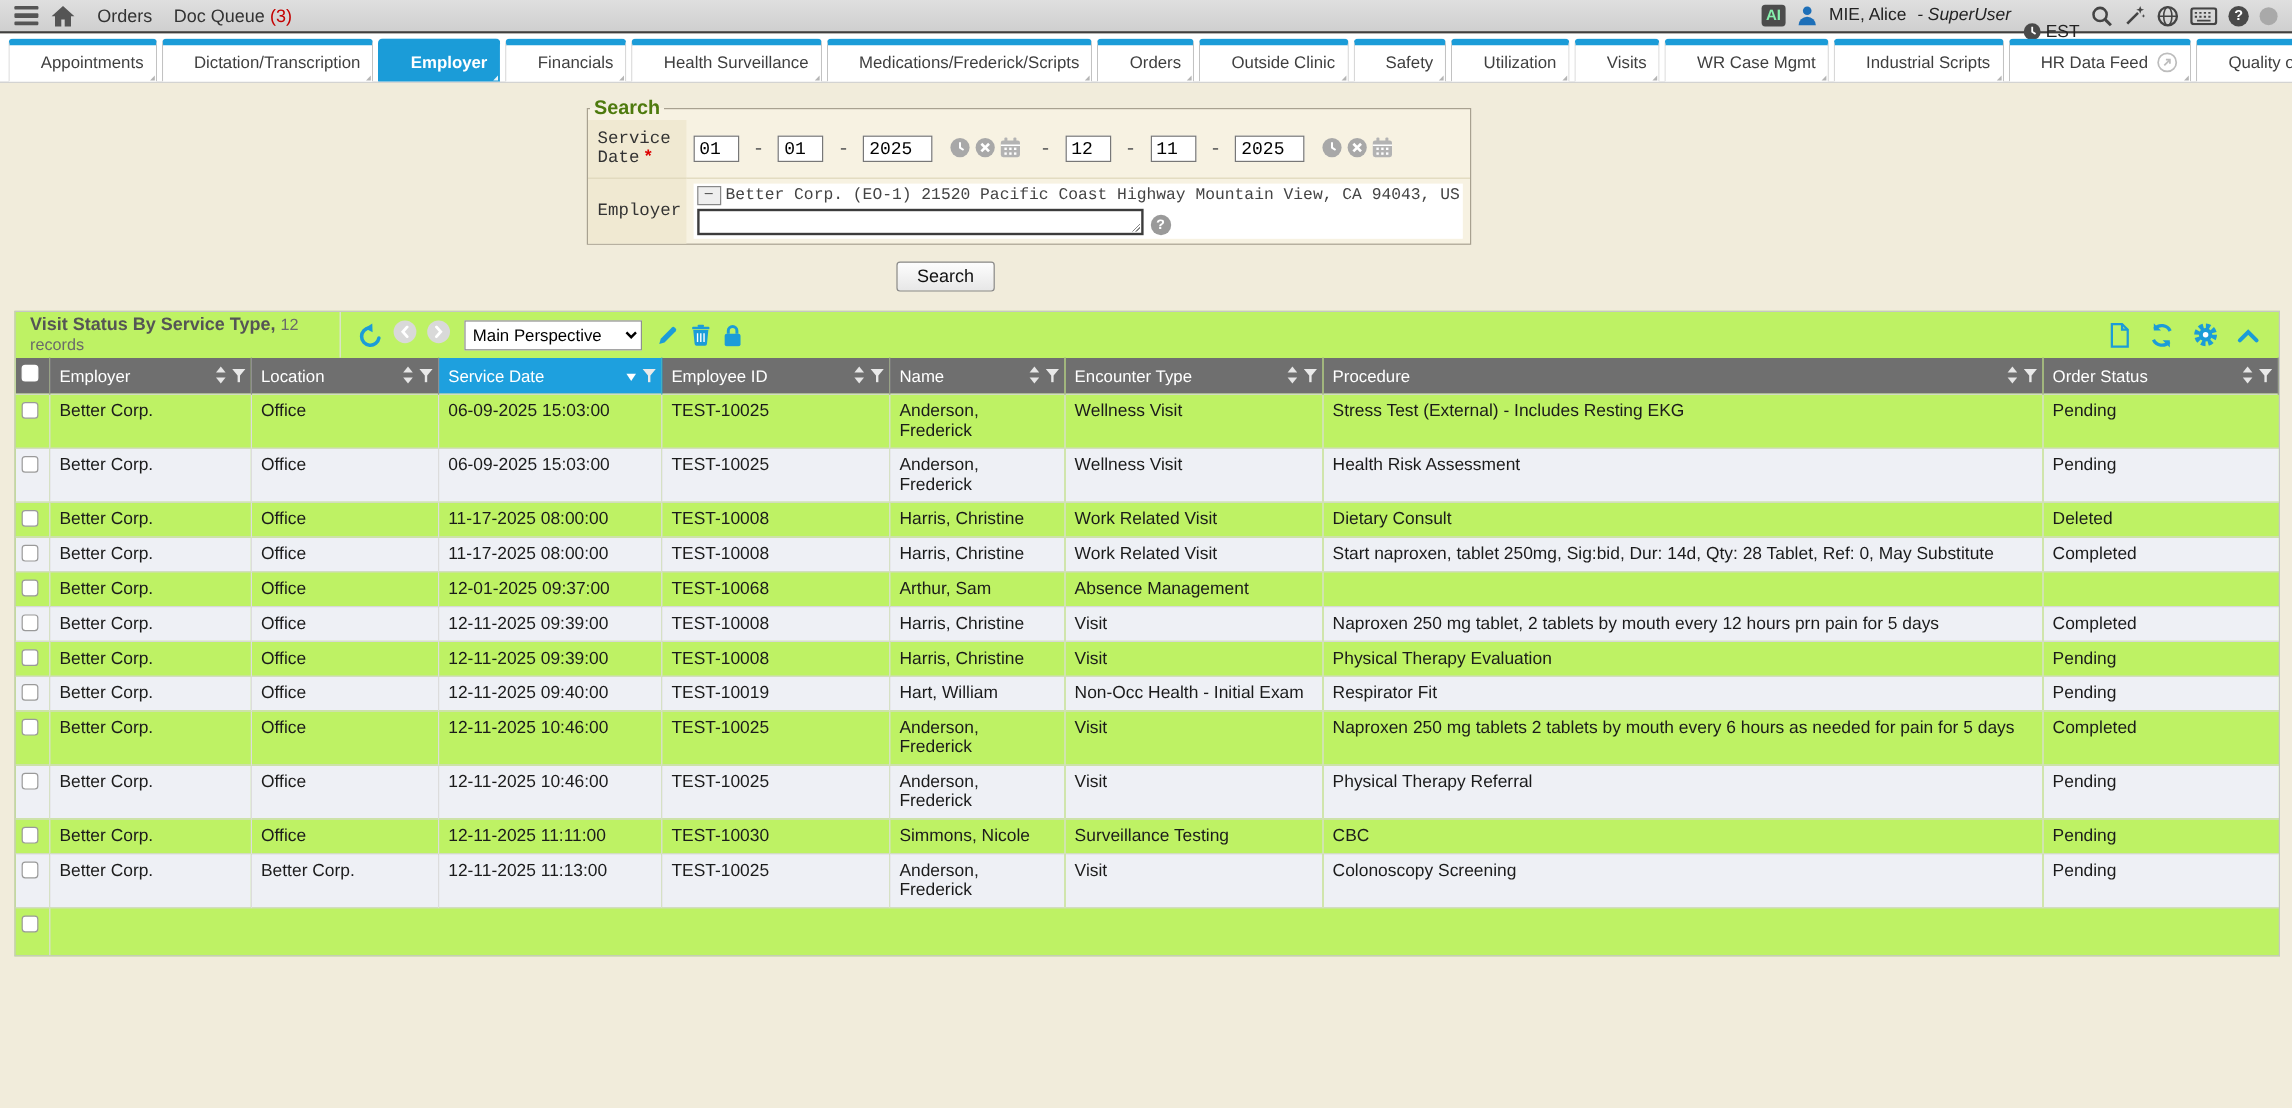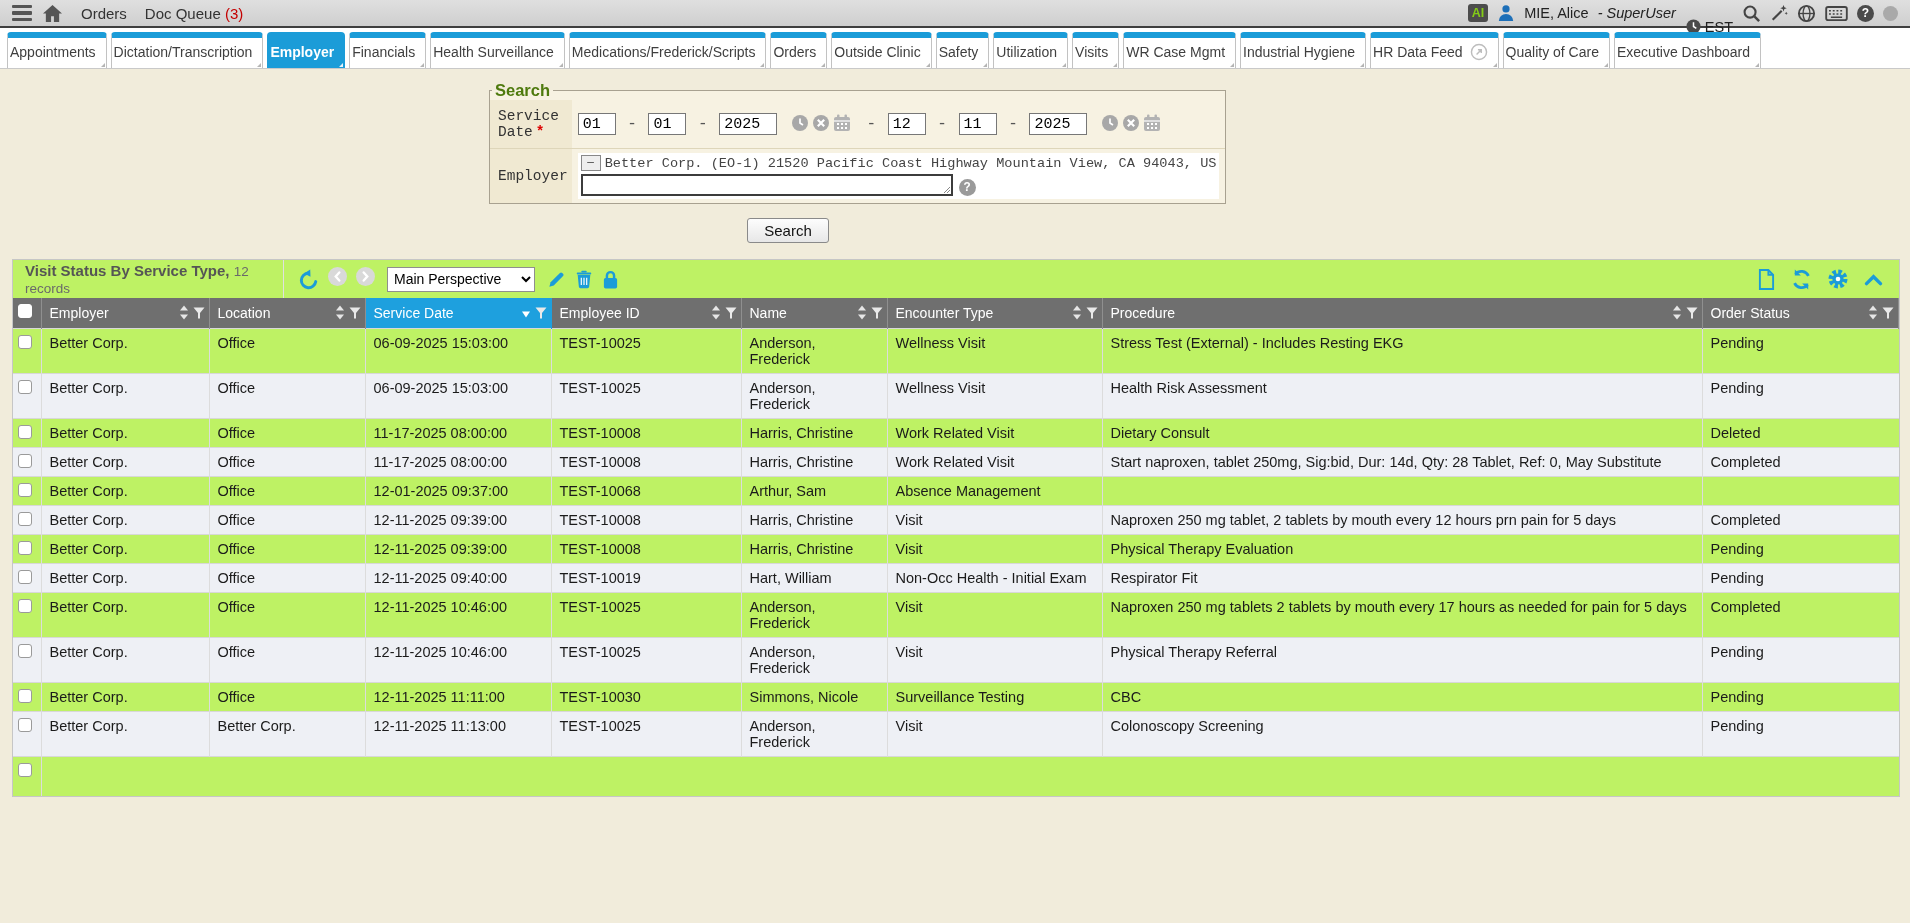--- a/index.html
+++ b/index.html
@@ -7,33 +7,33 @@
   body { font-family:"Liberation Sans", sans-serif; background:#f1ecdb; color:#222; }
 
   
   .topbar { height:28px; background:linear-gradient(#dfdfdf,#cfcfcf); border-bottom:2px solid #3f3f3f;
             display:flex; align-items:center; padding:0 12px; gap:10px; }
   .hamburger { display:flex; flex-direction:column; gap:3px; cursor:pointer; }
   .hamburger span { width:20px; height:3.5px; background:#555; border-radius:1px; }
   .crumb { font-size:15px; color:#333; margin-left:8px; }
   .crumb .badge-red { color:#c40000; }
   .topbar-right { margin-left:auto; display:flex; align-items:center; gap:9px; font-size:14.5px; color:#222; }
-  .ai-badge { background:#4c4c4c; color:#84cc16; font-weight:bold; font-size:12.5px; padding:2px 4px; border-radius:3px; }
+  .ai-badge { background:#4c4c4c; color:#86efac; font-weight:bold; font-size:12.5px; padding:2px 4px; border-radius:3px; }
   .role { font-style:italic; }
   .help-circle { display:inline-flex; align-items:center; justify-content:center; width:17px; height:17px;
                  border-radius:50%; background:#4a4a4a; color:#fff; font-weight:bold; font-size:12px; }
   .gray-dot { width:15px; height:15px; border-radius:50%; background:#a9a9a9; display:inline-block; }
   .tz { display:flex; align-items:center; gap:3px;margin-top:27px; }
 
   
   .tabbar { background:#fff; border-bottom:1px solid #c9c9c9; padding:4px 0 0 7px; height:41px;
             display:flex; align-items:stretch; gap:4px; white-space:nowrap; }
   .tab { position:relative; display:inline-flex; align-items:center; gap:5px; background:#fff; color:#3f3f3f;
          border:1px solid #c2c2c2; border-bottom:none; border-top:6px solid #1b9cd8; border-radius:4px 4px 0 0;
-         padding:0 10px 2px 2px; font-size:14px; cursor:pointer; }
+         padding:0 10px 2px 26px; font-size:14px; cursor:pointer; }
   .tab::after { content:""; position:absolute; right:1px; bottom:1px; width:0; height:0;
                 border-left:4px solid transparent; border-top:4px solid transparent; border-bottom:4px solid #b5b5b5; }
   .tab.selected { background:#1b9cd8; border-color:#1b9cd8; color:#fff; font-weight:bold; }
   .tab.selected::after { border-bottom-color:#e8f4fb; }
   .tab .ext { margin-left:2px; }
 
   
   .search-wrap { padding-top:12px; }
   fieldset.search-box { margin-left:489px; width:598px; border:1px solid #a8a190; background:#f7f2e2; padding:0; }
   fieldset.search-box legend { color:#4e7a0e; font-weight:bold; font-size:16.5px; margin-left:2px; padding:0 3px; }
@@ -178,21 +178,21 @@
     <div class="tab">
       <span>Utilization</span>
     </div>
     <div class="tab">
       <span>Visits</span>
     </div>
     <div class="tab">
       <span>WR Case Mgmt</span>
     </div>
     <div class="tab">
-      <span>Industrial Hygiene</span>
+      <span>Industrial Scripts</span>
     </div>
     <div class="tab">
       <span>HR Data Feed</span>
       <svg class="ext" viewBox="0 0 20 20" width="18" height="18">
         <circle cx="10" cy="10" r="8.4" fill="none" stroke="#bdbdbd" stroke-width="1.6"></circle>
         <path d="M7.3 12.7L12.2 7.8M8.8 7.5h3.7v3.7" fill="none" stroke="#bdbdbd" stroke-width="1.6"></path>
       </svg>
     </div>
     <div class="tab">
       <span>Quality of Care</span>
@@ -578,21 +578,21 @@
           <td style="border-right: none;">Pending</td>
         </tr>
         <tr class="">
           <td class="cb-cell"><input type="checkbox" class="row-cb" style=""></td>
           <td>Better Corp.</td>
           <td>Office</td>
           <td>12-11-2025 10:46:00</td>
           <td>TEST-10025</td>
           <td>Anderson, Frederick</td>
           <td>Visit</td>
-          <td>Naproxen 250 mg tablets 2 tablets by mouth every 17 hours as needed for pain for 5 days</td>
+          <td>Naproxen 250 mg tablets 2 tablets by mouth every 6 hours as needed for pain for 5 days</td>
           <td style="border-right: none;">Completed</td>
         </tr>
         <tr class="alt">
           <td class="cb-cell"><input type="checkbox" class="row-cb" style=""></td>
           <td>Better Corp.</td>
           <td>Office</td>
           <td>12-11-2025 10:46:00</td>
           <td>TEST-10025</td>
           <td>Anderson, Frederick</td>
           <td>Visit</td>

